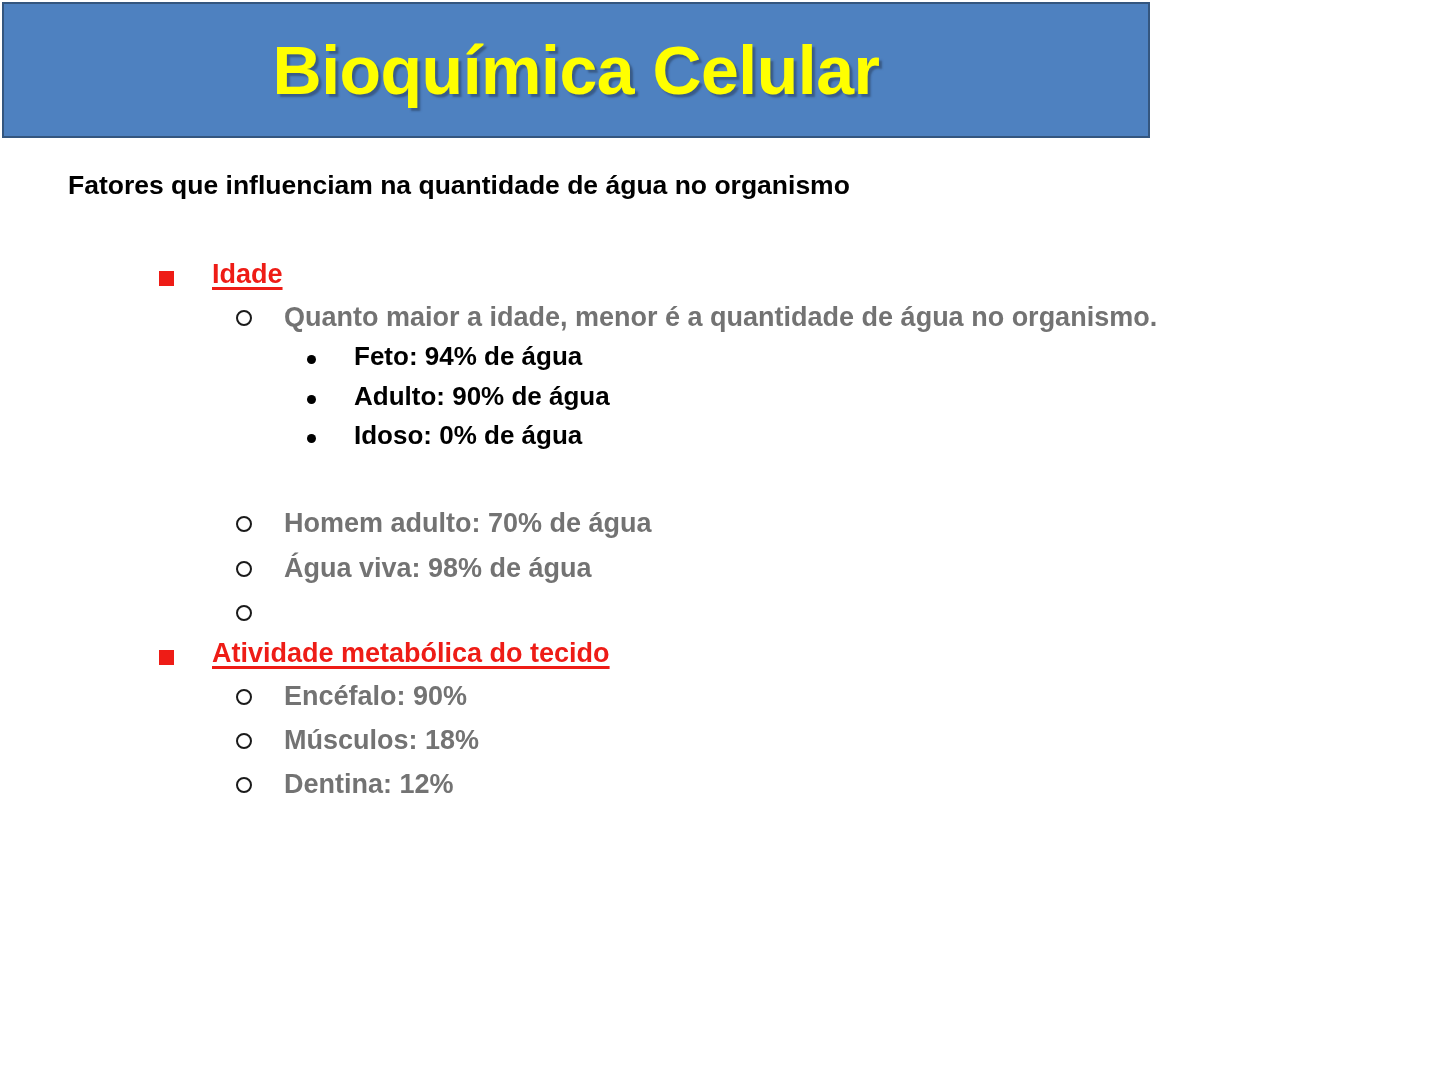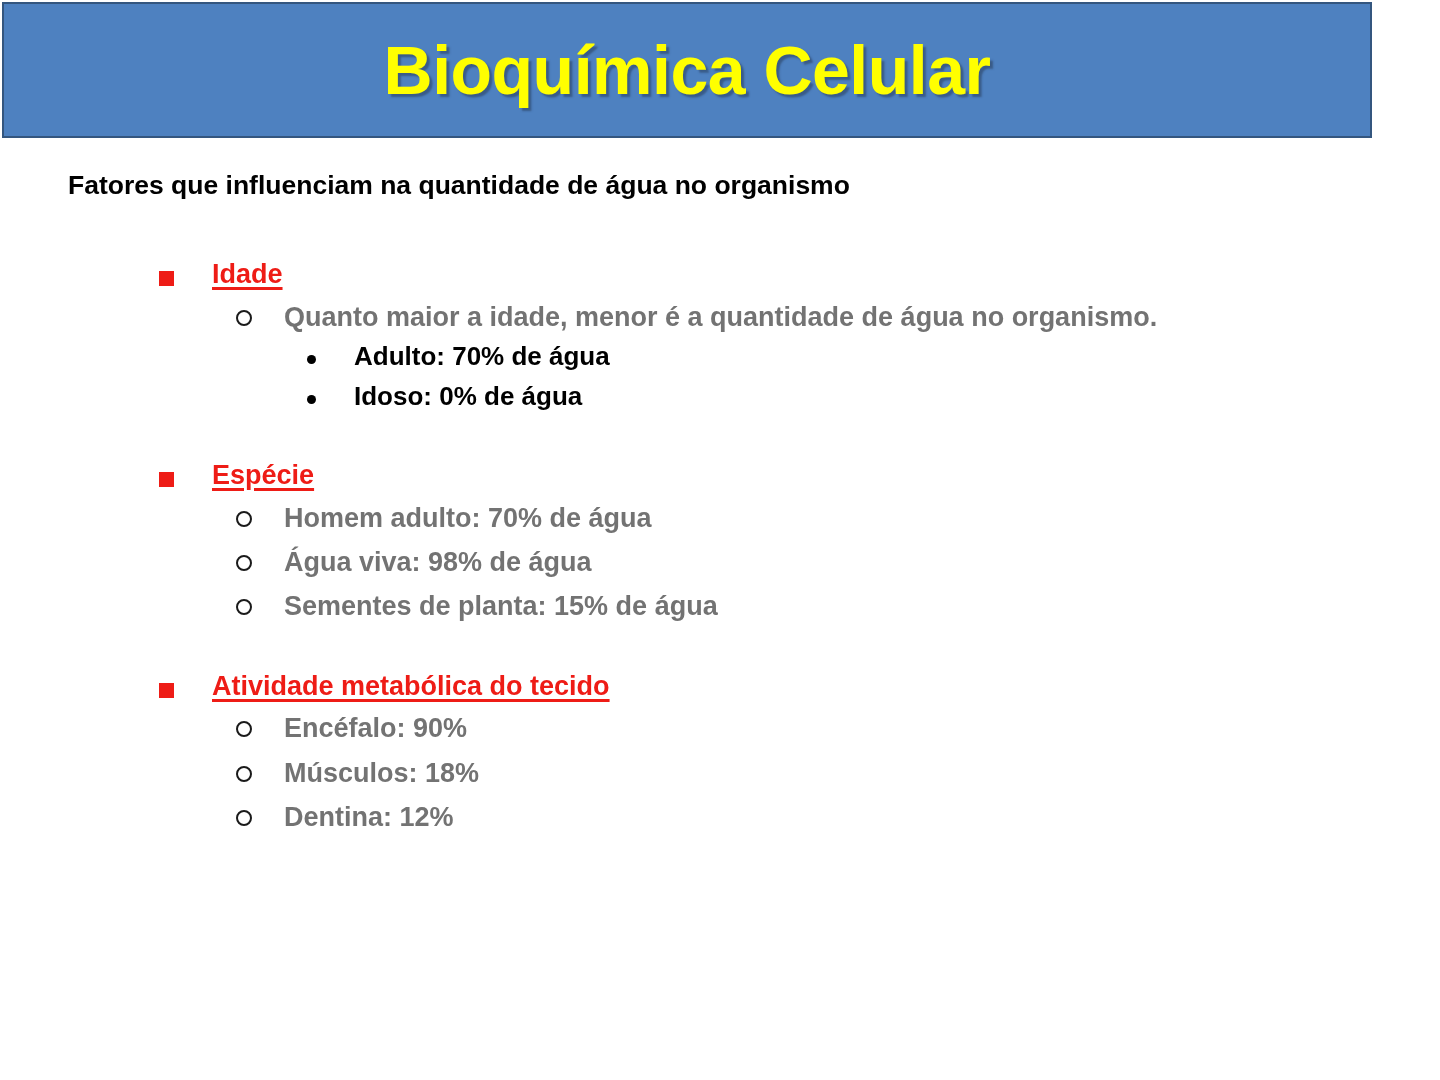--- a/index.html
+++ b/index.html
@@ -18,21 +18,21 @@
     height: 1080px;
     background: #ffffff;
     overflow: hidden;
   }
 
   
   .title-banner {
     position: absolute;
     left: 2px;
     top: 2px;
-    width: 1370px;
+    width: 1148px;
     height: 136px;
     background: #4E81C0;
     border: 2px solid #34567F;
     box-sizing: border-box;
     display: flex;
     align-items: center;
     justify-content: center;
   }
 
   .title-text {
@@ -175,41 +175,43 @@
 
     <div class="sections">
         <div>
           <div class="lvl1"><span class="sq-bullet"></span><span class="lvl1-label">Idade</span></div>
           <div class="lvl2 justify">
             <span class="o-bullet"></span>
             <span class="lvl2-text">Quanto maior a idade, menor é a quantidade de água no organismo.</span>
           </div>
           <div class="lvl3">
             <span class="dot-bullet"></span>
-            <span class="lvl3-text">Adulto: 70% de água</span>
+            <span class="lvl3-text">Feto: 94% de água</span>
+          </div>
+          <div class="lvl3">
+            <span class="dot-bullet"></span>
+            <span class="lvl3-text">Adulto: 90% de água</span>
           </div>
           <div class="lvl3">
             <span class="dot-bullet"></span>
             <span class="lvl3-text">Idoso: 0% de água</span>
           </div>
         </div>
         <div class="group-gap"></div>
         <div>
-          <div class="lvl1"><span class="sq-bullet"></span><span class="lvl1-label">Espécie</span></div>
           <div class="lvl2">
             <span class="o-bullet"></span>
             <span class="lvl2-text">Homem adulto: 70% de água</span>
           </div>
           <div class="lvl2">
             <span class="o-bullet"></span>
             <span class="lvl2-text">Água viva: 98% de água</span>
           </div>
           <div class="lvl2">
             <span class="o-bullet"></span>
-            <span class="lvl2-text">Sementes de planta: 15% de água</span>
           </div>
         </div>
         <div class="group-gap"></div>
         <div>
           <div class="lvl1"><span class="sq-bullet"></span><span class="lvl1-label">Atividade metabólica do tecido</span></div>
           <div class="lvl2">
             <span class="o-bullet"></span>
             <span class="lvl2-text">Encéfalo: 90%</span>
           </div>
           <div class="lvl2">

